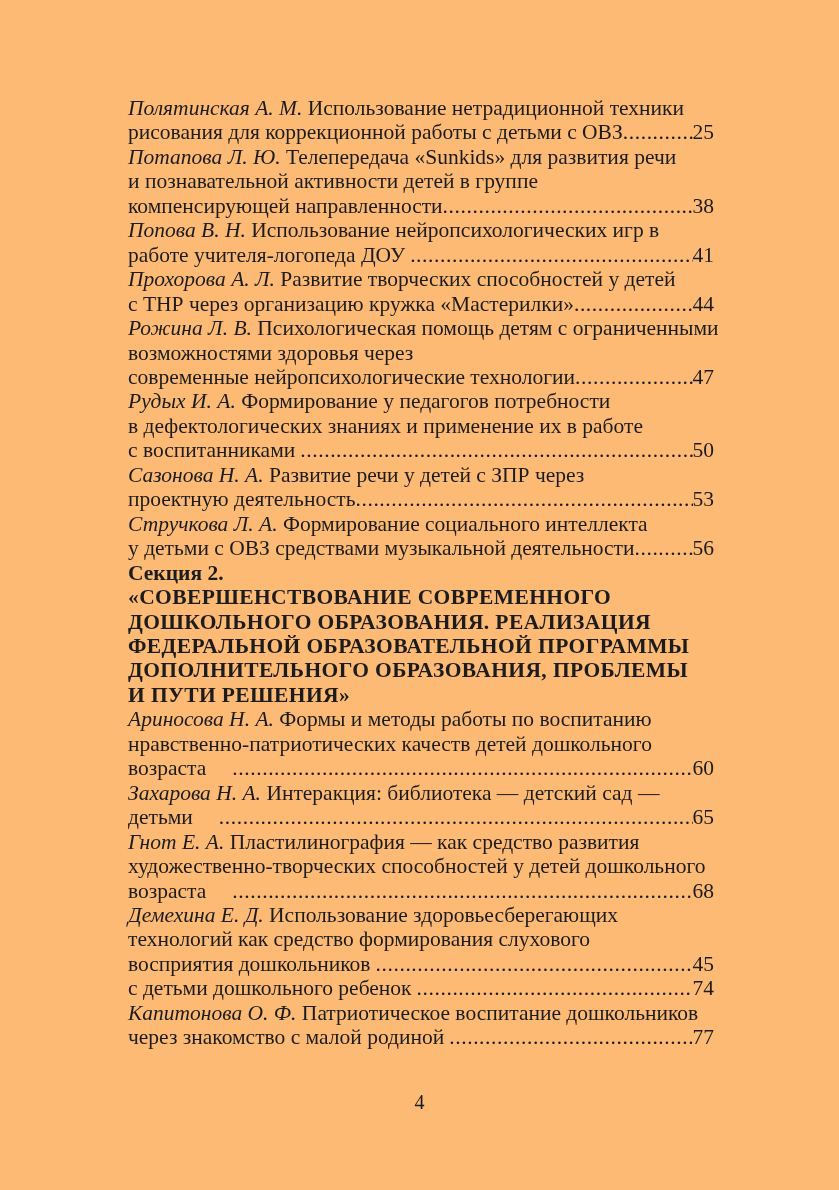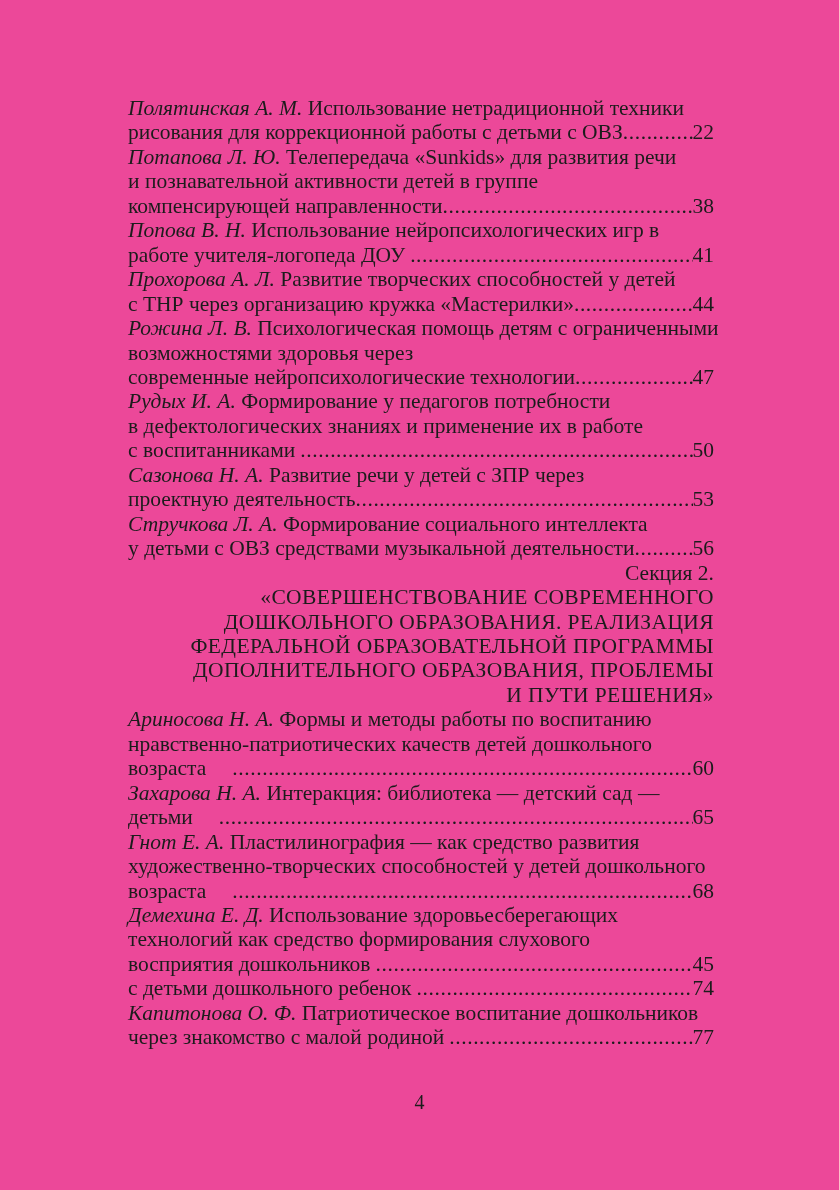--- a/index.html
+++ b/index.html
@@ -1,21 +1,21 @@
 <!DOCTYPE html>
 <html lang="ru"><head>
 <meta charset="utf-8">
 <style>
   html, body { margin: 0; padding: 0; }
   body { background: #ffffff; }
   .page {
     position: relative;
     width: 839px;
     height: 1190px;
-    background: #ec4899;
+    background: #fdba74;
     font-family: "Liberation Serif", "DejaVu Serif", serif;
     color: #1c1c1c;
     overflow: hidden;
   }
   .toc {
     position: absolute;
     left: 128px;
     top: 96px;
     width: 586px;
   }
@@ -37,22 +37,22 @@
     letter-spacing: 0.6px;
   }
   .leader::after {
     content: "....................................................................................................................................................";
   }
   .gap-small { margin-left: 5px; }
   .gap-large { margin-left: 26px; }
   .pg { flex: 0 0 auto; white-space: pre; }
   .center {
     display: block;
-    text-align: right;
-    font-weight: 400;
+    text-align: left;
+    font-weight: 700;
   }
   .caps { letter-spacing: 0.4px; }
   .footer {
     position: absolute;
     top: 1090px;
     left: 0;
     width: 100%;
     text-align: center;
     font-size: 20px;
     line-height: 24px;
@@ -64,21 +64,21 @@
 
 <div class="page">
   <div class="toc">
     <div>
         <div class="line entry">
           <span class="txt"><span class="author">Полятинская А. М.</span> Использование нетрадиционной техники</span>
         </div>
         <div class="line entry">
           <span class="txt">рисования для коррекционной работы с детьми с ОВЗ</span>
           <span class="leader"></span>
-          <span class="pg">22</span>
+          <span class="pg">25</span>
         </div>
         <div class="line entry">
           <span class="txt"><span class="author">Потапова Л. Ю.</span> Телепередача «Sunkids» для развития речи</span>
         </div>
         <div class="line entry">
           <span class="txt">и познавательной активности детей в группе</span>
         </div>
         <div class="line entry">
           <span class="txt">компенсирующей направленности</span>
           <span class="leader"></span>

